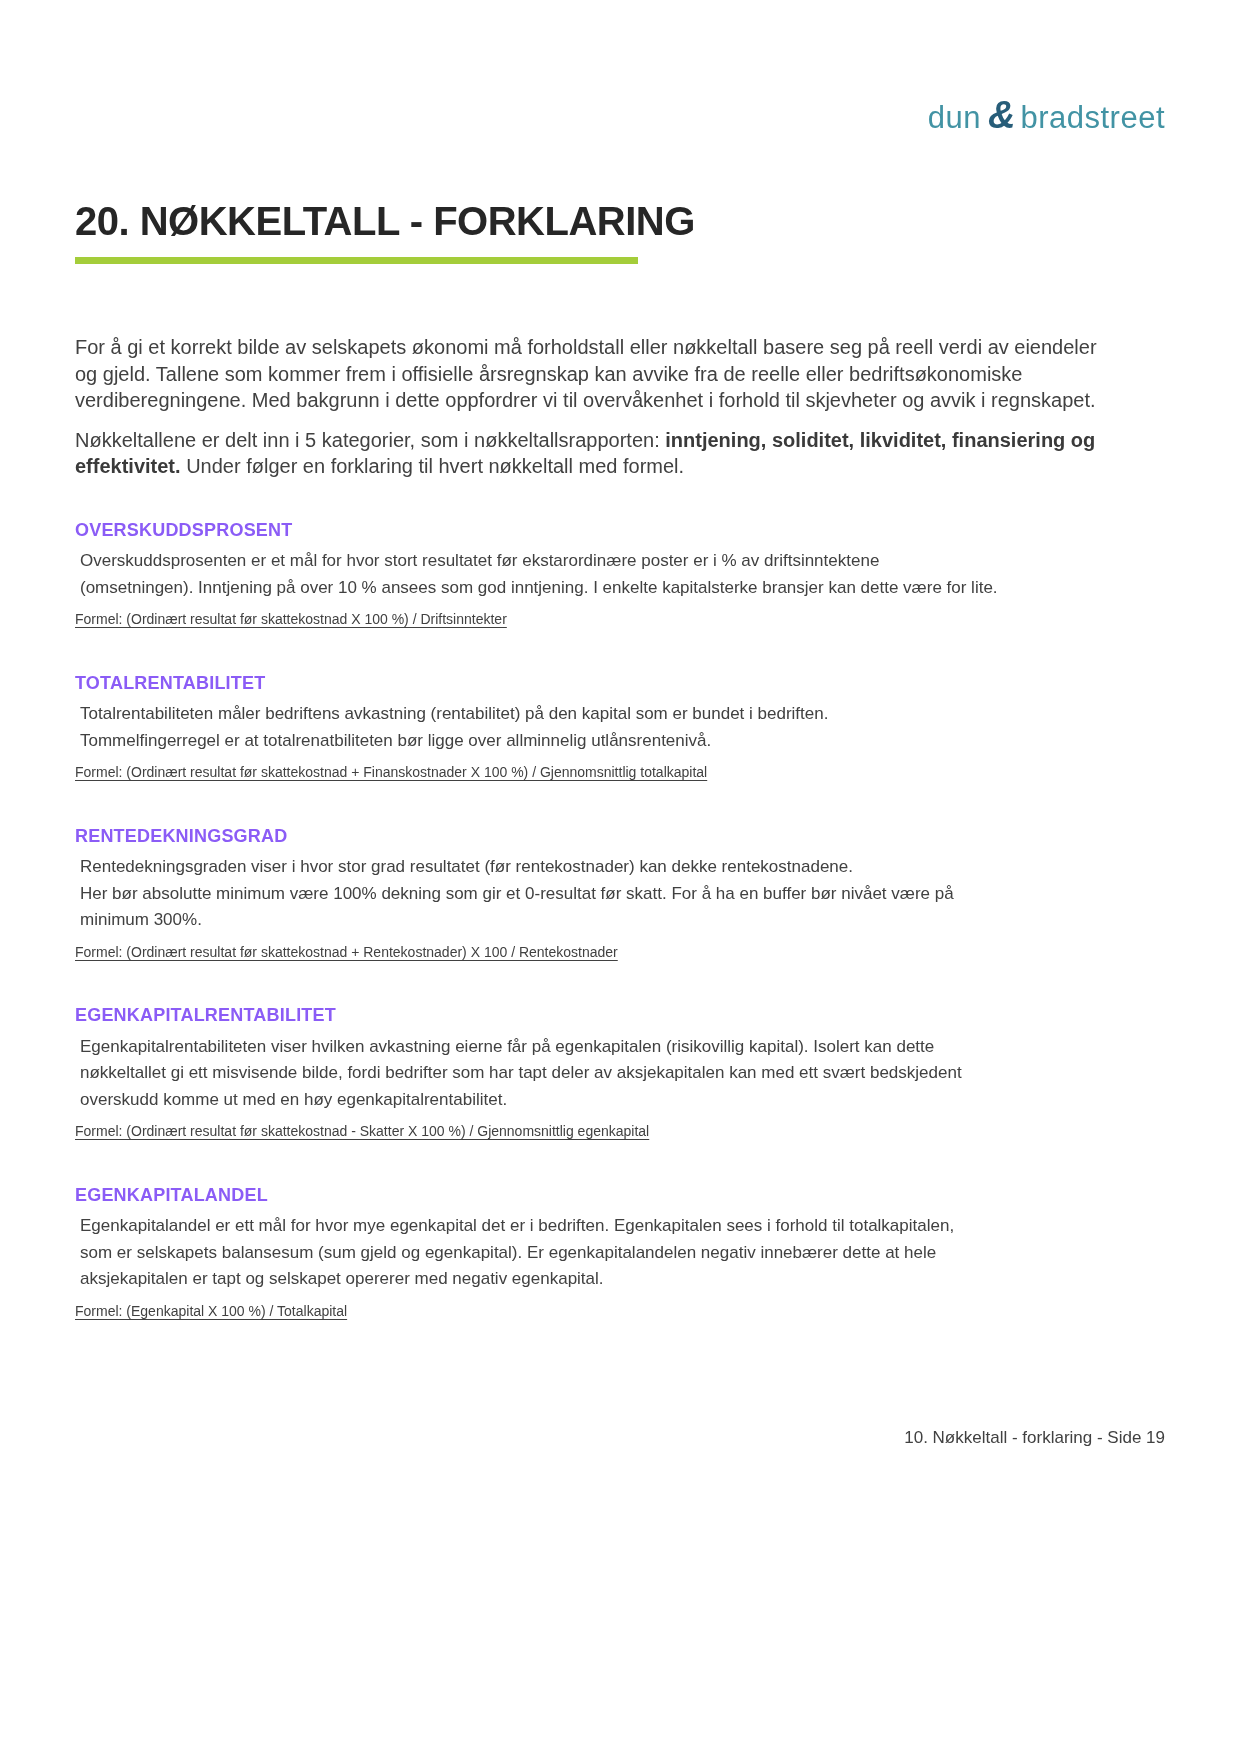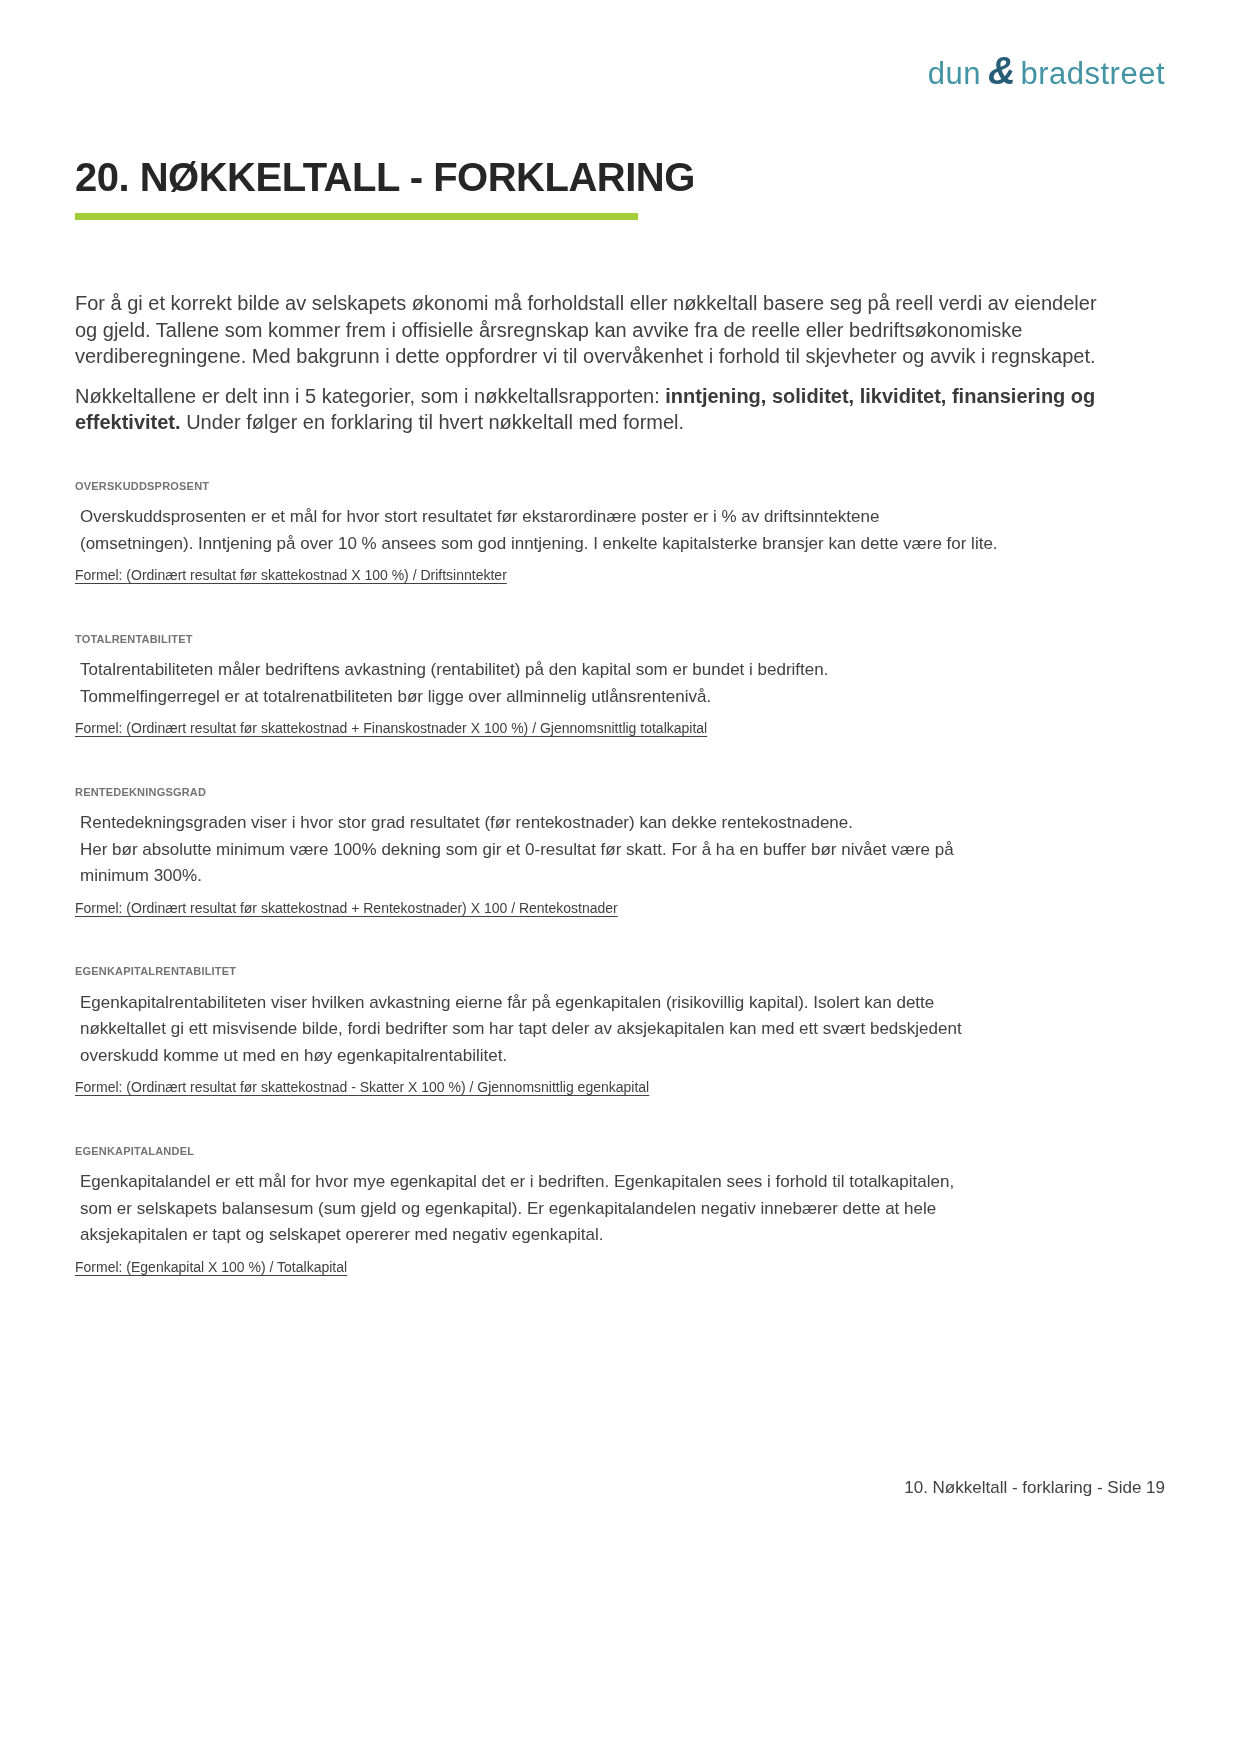--- a/index.html
+++ b/index.html
@@ -18,21 +18,21 @@
     position: absolute;
     left: 75px;
     right: 76px;
     top: 0;
   }
   
   .logo-row {
     display: flex;
     justify-content: flex-end;
     align-items: baseline;
-    margin-top: 52px;
+    margin-top: 96px;
     height: 38px;
   }
   .logo {
     display: flex;
     align-items: baseline;
     gap: 2px;
     user-select: none;
   }
   .logo .word {
     font-size: 31px;
@@ -68,43 +68,43 @@
     margin: 0 0 13px 0;
     font-size: 20px;
     line-height: 26.5px;
     white-space: pre-line;
   }
   p.intro.first { margin-top: 70px; }
   p.intro b { font-weight: 700; color: #3a3a3a; }
   .section { margin-top: 37px; }
   .section h2 {
     margin: 11px 0 2px 0;
-    font-size: 11px;
+    font-size: 18px;
     line-height: 26.5px;
     font-weight: 700;
-    color: #737373;
+    color: #8b5cf6;
     letter-spacing: 0.2px;
   }
   .section p.body {
     margin: 5px;
     font-size: 17px;
     line-height: 26.5px;
     white-space: pre-line;
   }
   .section p.formula {
     margin: 0;
     font-size: 14px;
     line-height: 26.5px;
     text-decoration: underline;
     text-underline-offset: 3px;
   }
   .footer {
     position: absolute;
     right: 76px;
-    top: 1478px;
+    top: 1428px;
     font-size: 17px;
     color: #414141;
   }
 </style>
 </head>
 <body>
 
 <div class="page">
   <div class="content">
 

